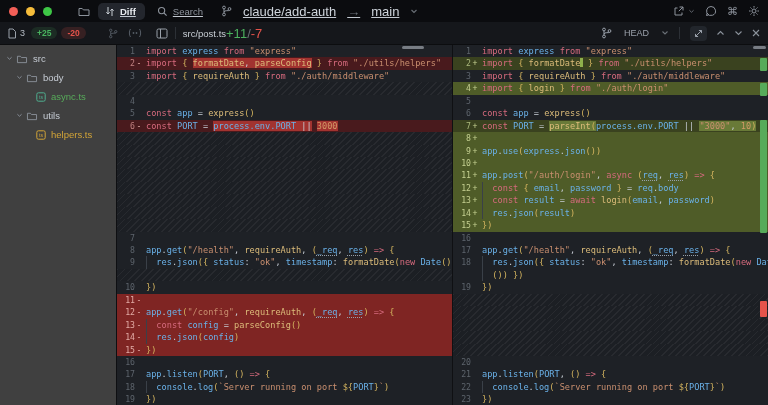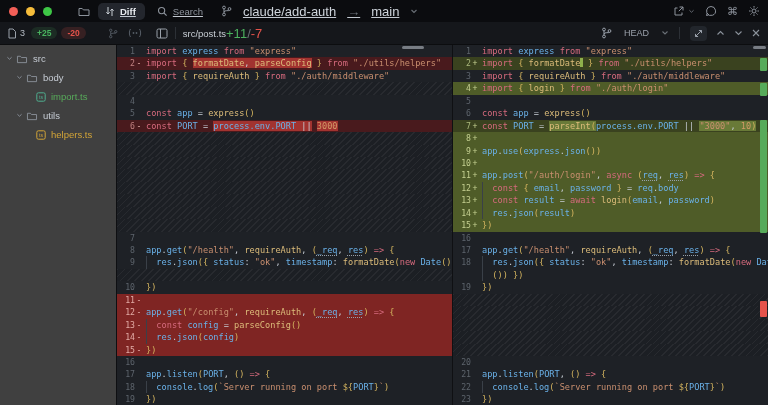--- a/index.html
+++ b/index.html
@@ -230,21 +230,21 @@
         <svg width="12" height="10" viewBox="0 0 12 11">
           <path d="M1 2.5h3.2l1.2 1.4H11v5.6H1z" fill="none" stroke="#8b929b"></path>
         </svg>
         <span class="tlabel" style="color: rgb(198, 204, 212);">body</span>
       </div>
       <div class="titem" style="padding-left: 36px;">
         <svg width="10" height="10" viewBox="0 0 10 10">
           <rect x="0.8" y="0.8" width="8.4" height="8.4" rx="1.6" fill="none" stroke="#4fae8f"></rect>
           <text x="5" y="7.2" font-size="5.2" text-anchor="middle" fill="#4fae8f" font-family="Liberation Sans,sans-serif">ts</text>
         </svg>
-        <span class="tlabel" style="color: rgb(87, 171, 90);">import.ts</span>
+        <span class="tlabel" style="color: rgb(87, 171, 90);">async.ts</span>
       </div>
       <div class="titem" style="padding-left: 16px;">
         <span class="chev">
           <svg width="7" height="5" viewBox="0 0 8 6">
             <path d="M1.5 1.5l2.5 2.4 2.5-2.4" fill="none" stroke="#8b929b" stroke-width="1.1"></path>
           </svg>
         </span>
         <svg width="12" height="10" viewBox="0 0 12 11">
           <path d="M1 2.5h3.2l1.2 1.4H11v5.6H1z" fill="none" stroke="#8b929b"></path>
         </svg>

